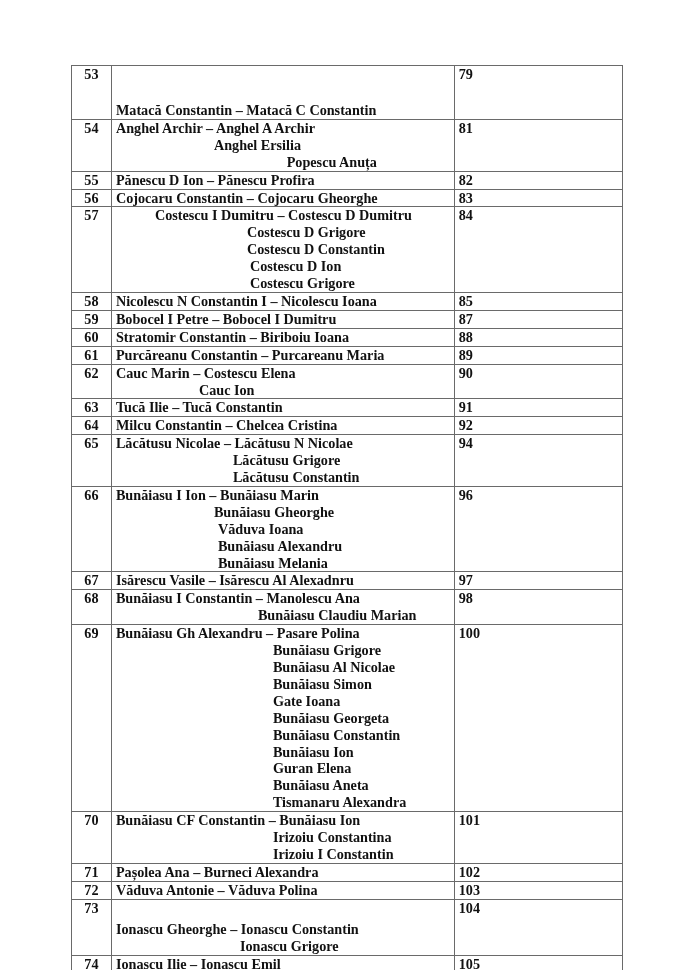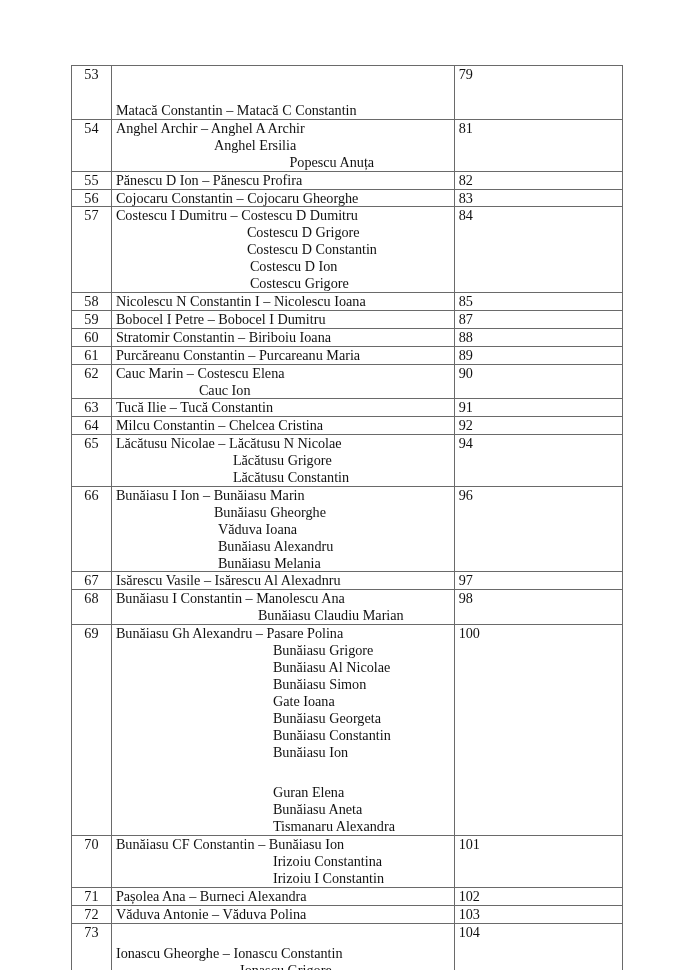--- a/index.html
+++ b/index.html
@@ -1,17 +1,17 @@
 <!DOCTYPE html>
 <html><head>
 <meta charset="utf-8">
 <style>
   html, body { margin: 0; padding: 0; background: #ffffff; }
   body { width: 694px; height: 970px; position: relative; overflow: hidden; }
-  .page { position: absolute; left: 0; top: 0; width: 672px; height: 970px; background: #fff; }
+  .page { position: absolute; left: 0; top: 0; width: 672px; height: 970px; background: #fff; font-weight: bold; }
   table.reg {
     position: absolute; left: 71px; top: 65px; width: 552px;
     border-collapse: collapse;
     font-family: "Liberation Serif", serif; font-size: 14.2px; color: #111;
   }
   table.reg td {
     border: 1px solid #6a6a6a; vertical-align: top; padding: 0 4px; line-height: 16.9px;
   }
   td.num { width: 31px; text-align: center; padding: 0; }
   td.names { width: 334px; }
@@ -50,21 +50,21 @@
         <tr>
           <td class="num">56</td>
           <td class="names">
             <span class="line" style="padding-left: 0px;">Cojocaru Constantin – Cojocaru Gheorghe</span>
           </td>
           <td class="page-ref">83</td>
         </tr>
         <tr>
           <td class="num">57</td>
           <td class="names">
-            <span class="line" style="padding-left: 0px;">Costescu I Dumitru – Costescu D Dumitru</span>
+            <span class="line" style="padding-left: 0px; margin-left: 39px;">Costescu I Dumitru – Costescu D Dumitru</span>
             <span class="line" style="padding-left: 131px;">Costescu D Grigore</span>
             <span class="line" style="padding-left: 131px;">Costescu D Constantin</span>
             <span class="line" style="padding-left: 134px;">Costescu D Ion</span>
             <span class="line" style="padding-left: 134px;">Costescu Grigore</span>
           </td>
           <td class="page-ref">84</td>
         </tr>
         <tr>
           <td class="num">58</td>
           <td class="names">
@@ -154,21 +154,21 @@
           <td class="num">69</td>
           <td class="names">
             <span class="line" style="padding-left: 0px;">Bunăiasu Gh Alexandru – Pasare Polina</span>
             <span class="line" style="padding-left: 157px;">Bunăiasu Grigore</span>
             <span class="line" style="padding-left: 157px;">Bunăiasu Al Nicolae</span>
             <span class="line" style="padding-left: 157px;">Bunăiasu Simon</span>
             <span class="line" style="padding-left: 157px;">Gate Ioana</span>
             <span class="line" style="padding-left: 157px;">Bunăiasu Georgeta</span>
             <span class="line" style="padding-left: 157px;">Bunăiasu Constantin</span>
             <span class="line" style="padding-left: 157px;">Bunăiasu Ion</span>
-            <span class="line" style="padding-left: 157px; margin-top: 24px;">Guran Elena</span>
+            <span class="line" style="padding-left: 157px;">Guran Elena</span>
             <span class="line" style="padding-left: 157px;">Bunăiasu Aneta</span>
             <span class="line" style="padding-left: 157px;">Tismanaru Alexandra</span>
           </td>
           <td class="page-ref">100</td>
         </tr>
         <tr>
           <td class="num">70</td>
           <td class="names">
             <span class="line" style="padding-left: 0px;">Bunăiasu CF Constantin – Bunăiasu Ion</span>
             <span class="line" style="padding-left: 157px;">Irizoiu Constantina</span>

